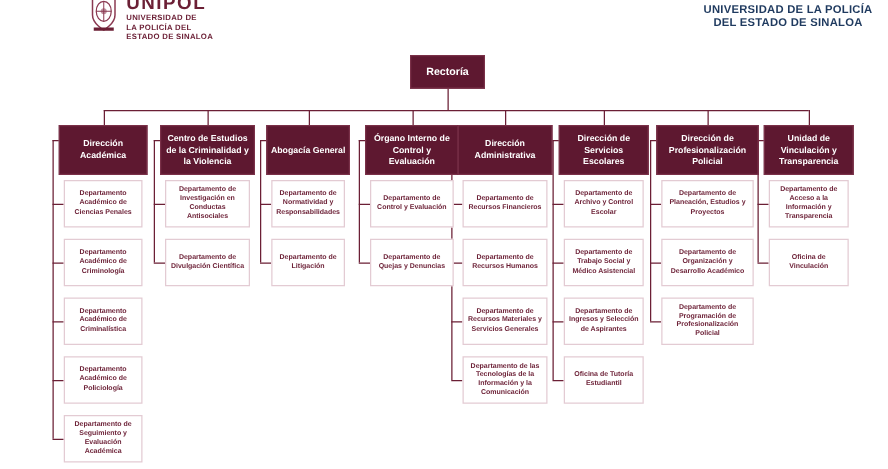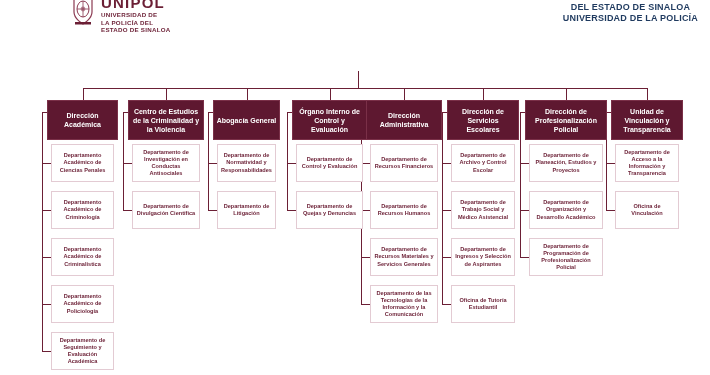--- a/index.html
+++ b/index.html
@@ -130,25 +130,28 @@
   </div>
   <div class="logo-text">
     <div class="logo-unipol">UNIPOL</div>
     <div class="logo-sub">UNIVERSIDAD DE</div>
     <div class="logo-sub">LA POLICÍA DEL</div>
     <div class="logo-sub">ESTADO DE SINALOA</div>
   </div>
 </div>
 
 <div class="header-right">
+  <div>UNIVERSIDAD DE LA POLICÍA</div>
   <div>DEL ESTADO DE SINALOA</div>
-  <div>UNIVERSIDAD DE LA POLICÍA</div>
 </div>
 
 <div class="chart" id="chart">
+    <div class="node root" style="left: 328px; top: 44px; width: 60px; height: 27px;">
+      <span>Rectoría</span>
+    </div>
     <div class="ln lnv" style="left: 358px; top: 71px; height: 17px;"></div>
     <div class="ln lnh" style="left: 82.5px; top: 88px; width: 564.5px;"></div>
     <div class="ln lnv" style="left: 82.5px; top: 88px; height: 12px;"></div>
     <div class="ln lnv" style="left: 166px; top: 88px; height: 12px;"></div>
     <div class="ln lnv" style="left: 246.5px; top: 88px; height: 12px;"></div>
     <div class="ln lnv" style="left: 329.5px; top: 88px; height: 12px;"></div>
     <div class="ln lnv" style="left: 404px; top: 88px; height: 12px;"></div>
     <div class="ln lnv" style="left: 483px; top: 88px; height: 12px;"></div>
     <div class="ln lnv" style="left: 566px; top: 88px; height: 12px;"></div>
     <div class="ln lnv" style="left: 647px; top: 88px; height: 12px;"></div>

